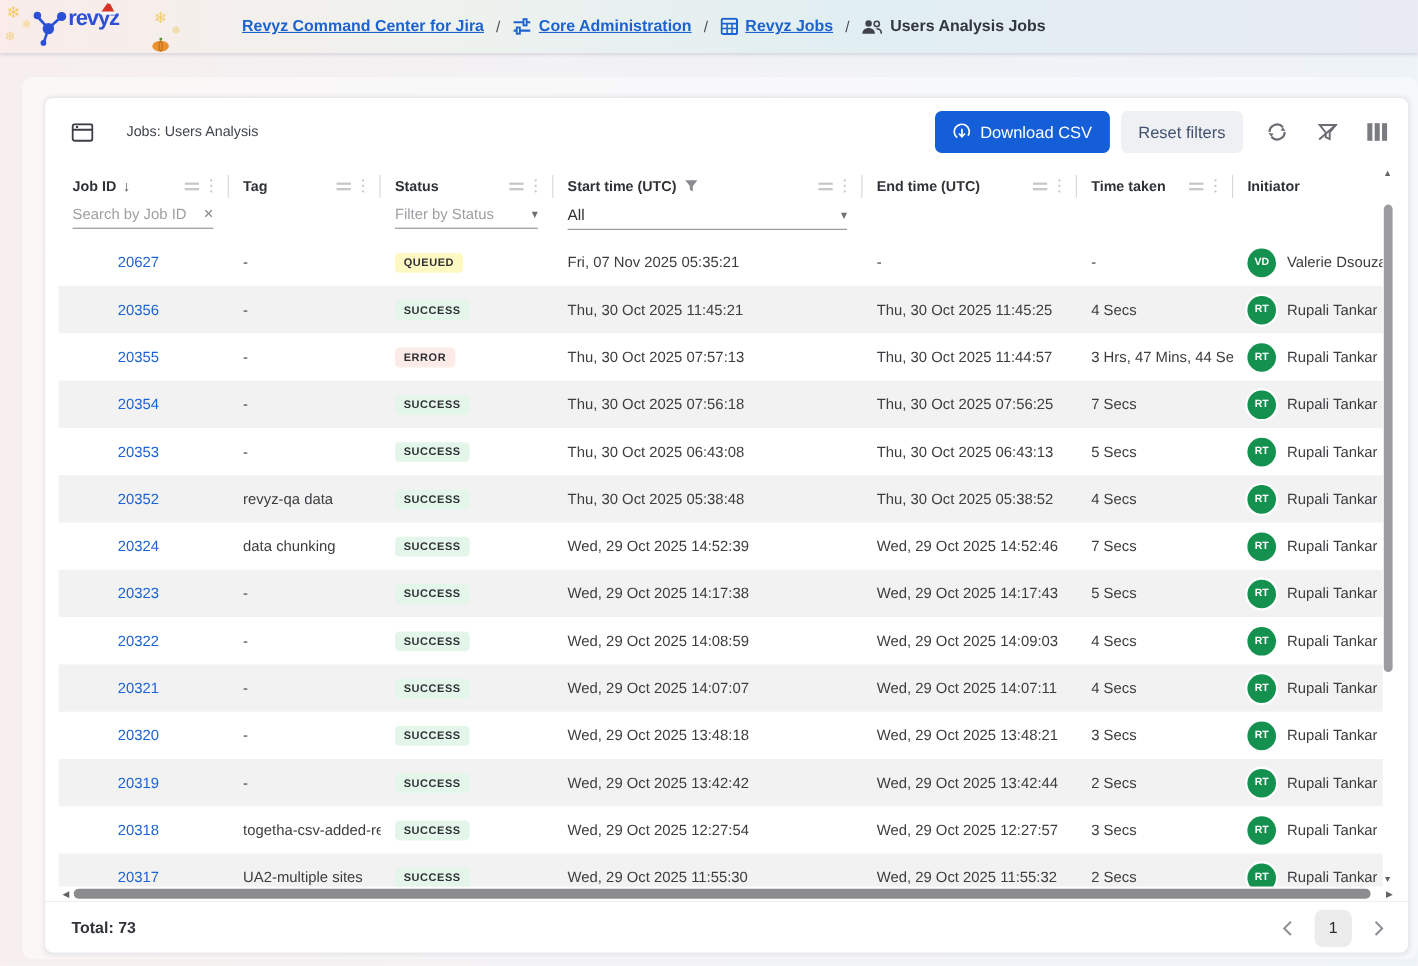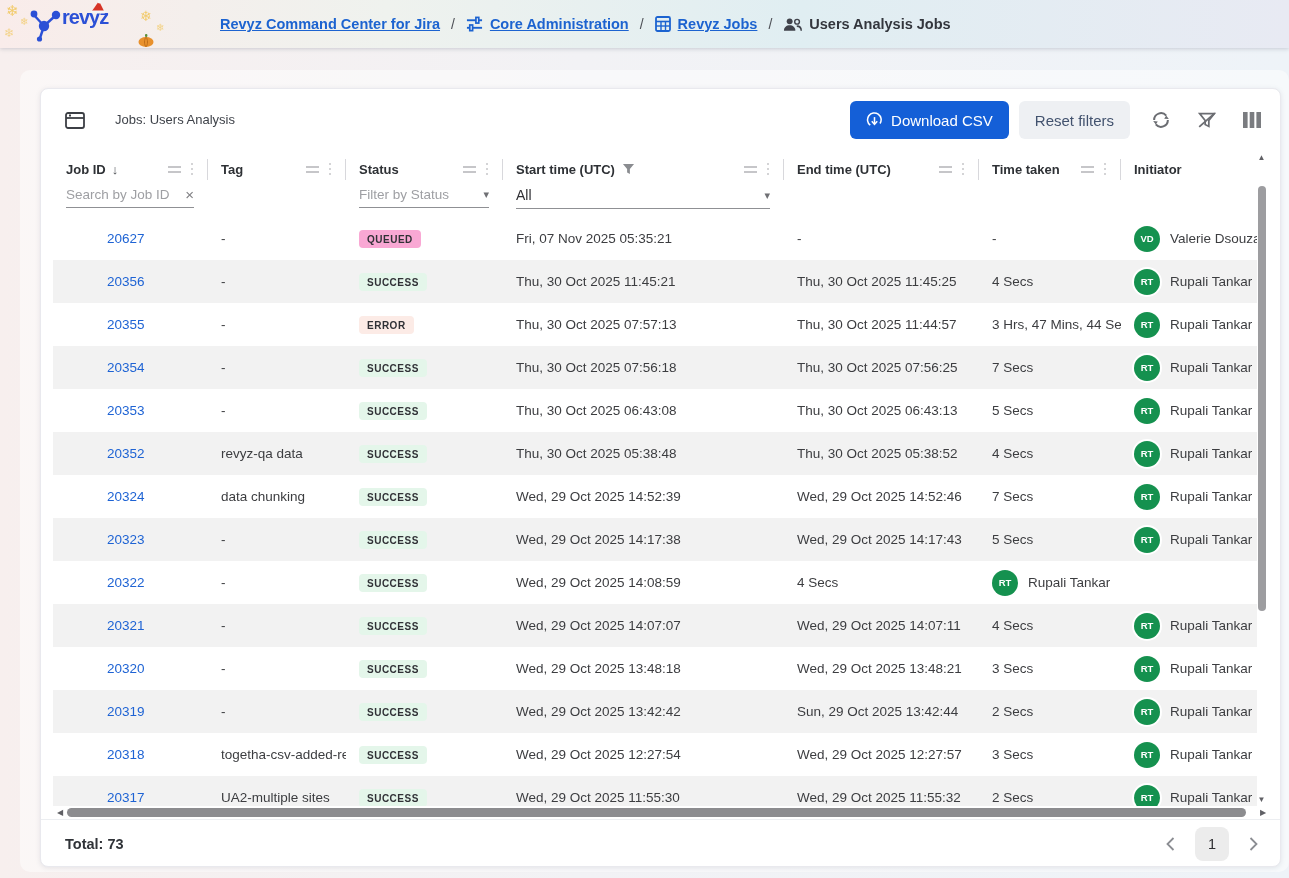--- a/index.html
+++ b/index.html
@@ -68,21 +68,21 @@
   .clear-x{ color:#808084; font-size:15px; line-height:1; cursor:pointer; }
   .caret{ color:#6f7074; font-size:11px; cursor:pointer; }
 
   .table-body{ height:589px; overflow:hidden; }
   .data-row{ height:43px; }
   .data-row:nth-child(even){ background:#f2f2f2; }
   .cell{ display:flex; align-items:center; padding-left:13px; font-size:13.5px; color:#3c3d40;
     overflow:hidden; white-space:nowrap; }
   .job-link{ color:#1e63d4; text-decoration:none; cursor:pointer;margin-left:41px; }
   .badge{ font-size:10px; font-weight:bold; letter-spacing:.5px; padding:4px 8px 3px; border-radius:4px; color:#303136; }
-  .s-queued{ background:#f9a8d4; }
+  .s-queued{ background:#fef9c3; }
   .s-success{ background:#e4f6ea; }
   .s-error{ background:#fcebe6; }
   .initiator{ padding-right:0; }
   .avatar{ width:26px; height:26px; border-radius:50%; background:#15914f; color:#fff; flex:none;
     display:flex; align-items:center; justify-content:center; font-size:9.5px; font-weight:bold;
     margin-right:10px; box-shadow:0 0 0 2px #fff; }
   .init-name{ overflow:hidden; }
 
   
   .vscroll{ position:absolute; top:0; right:0; width:13px; height:655px; }
@@ -473,20 +473,21 @@
         </div>
         <div class="grid-row data-row">
           <div class="cell">
             <a class="job-link">20322</a>
           </div>
           <div class="cell">-</div>
           <div class="cell">
             <span class="badge s-success">SUCCESS</span>
           </div>
           <div class="cell">Wed, 29 Oct 2025 14:08:59</div>
+          <div class="cell">Wed, 29 Oct 2025 14:09:03</div>
           <div class="cell">4 Secs</div>
           <div class="cell initiator">
             <span class="avatar">RT</span>
             <span class="init-name">Rupali Tankar</span>
           </div>
         </div>
         <div class="grid-row data-row">
           <div class="cell">
             <a class="job-link">20321</a>
           </div>
@@ -520,21 +521,21 @@
         </div>
         <div class="grid-row data-row">
           <div class="cell">
             <a class="job-link">20319</a>
           </div>
           <div class="cell">-</div>
           <div class="cell">
             <span class="badge s-success">SUCCESS</span>
           </div>
           <div class="cell">Wed, 29 Oct 2025 13:42:42</div>
-          <div class="cell">Sun, 29 Oct 2025 13:42:44</div>
+          <div class="cell">Wed, 29 Oct 2025 13:42:44</div>
           <div class="cell">2 Secs</div>
           <div class="cell initiator">
             <span class="avatar">RT</span>
             <span class="init-name">Rupali Tankar</span>
           </div>
         </div>
         <div class="grid-row data-row">
           <div class="cell">
             <a class="job-link">20318</a>
           </div>

